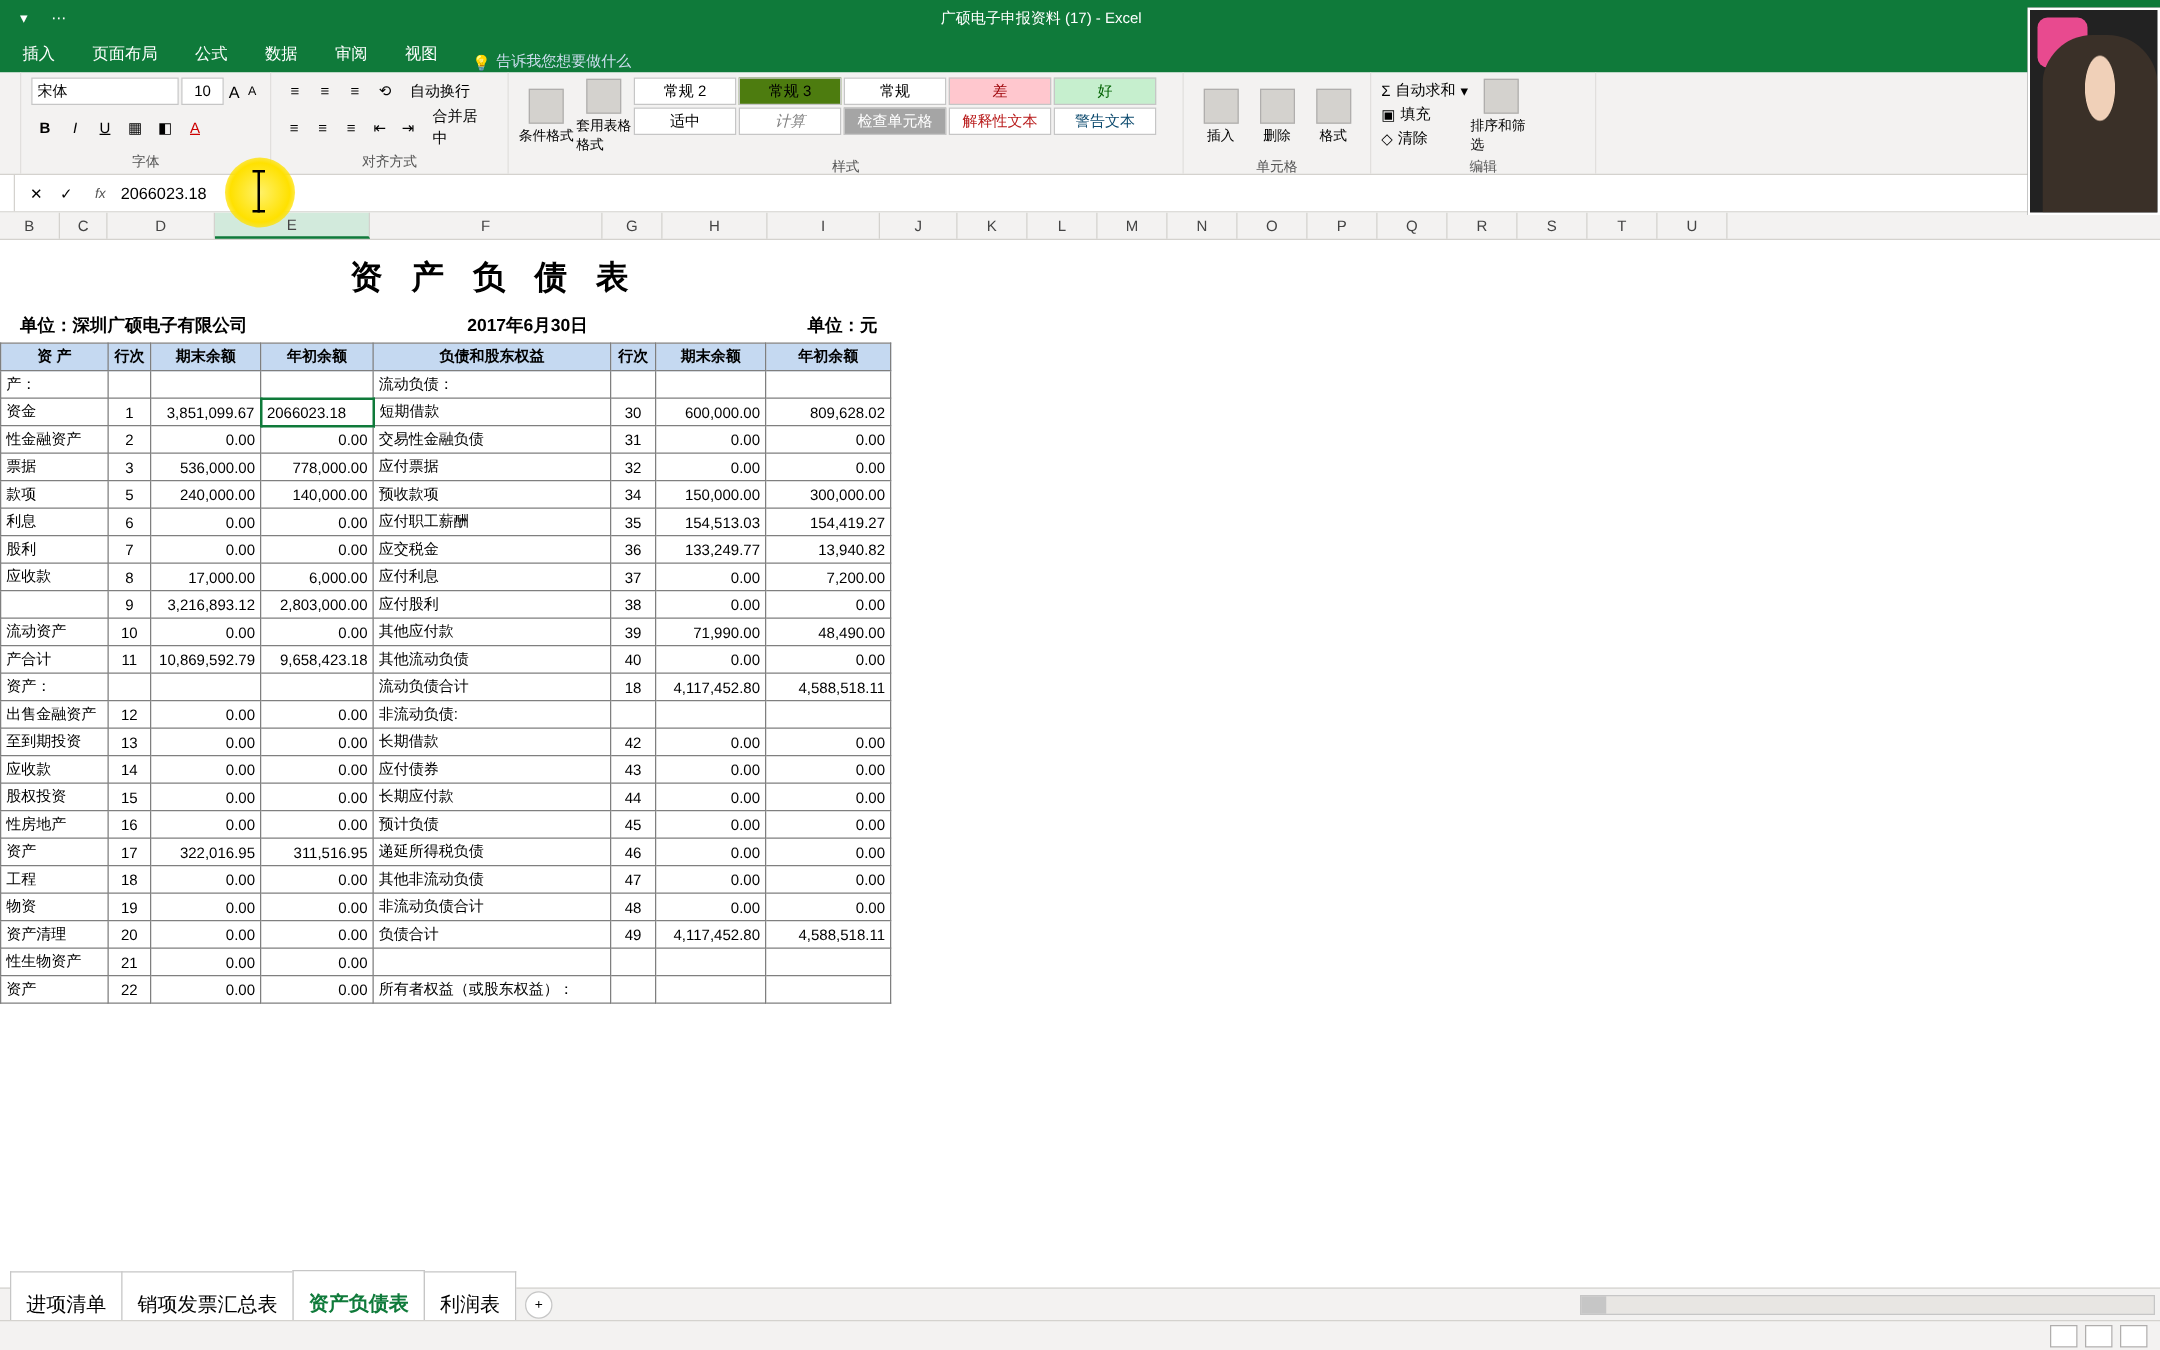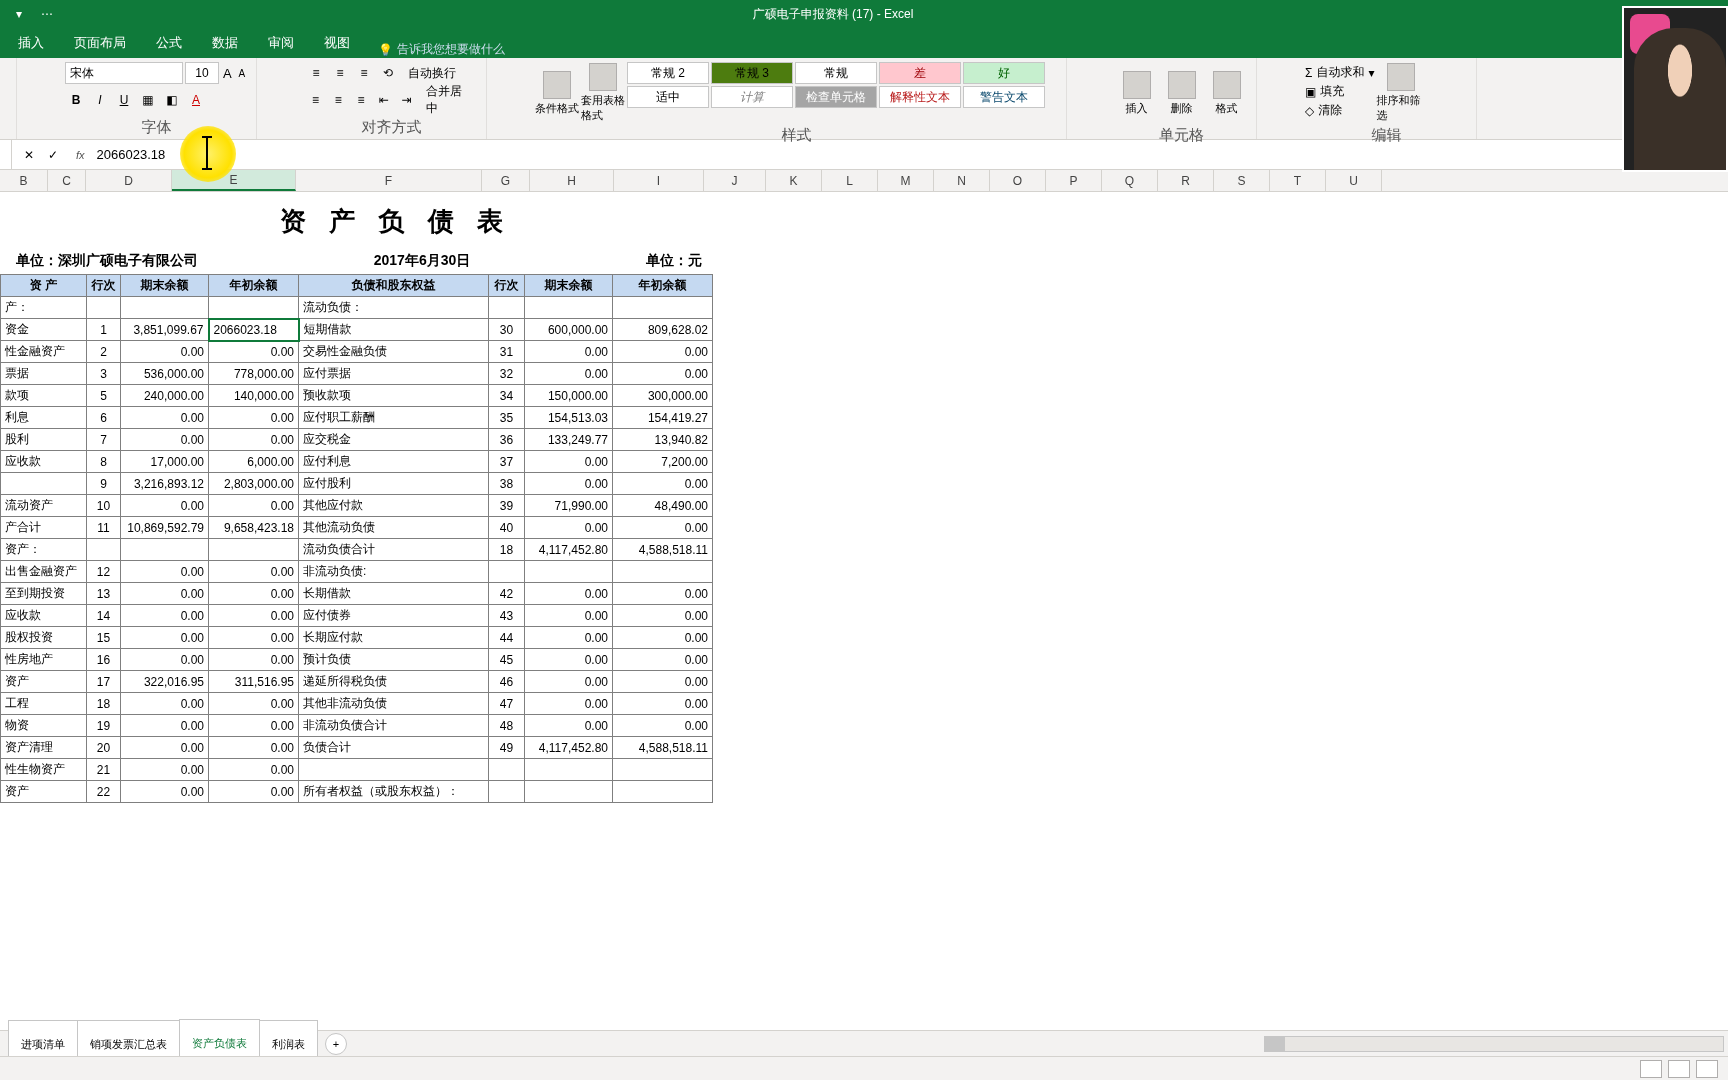--- a/index.html
+++ b/index.html
@@ -6,23 +6,23 @@
 body { font-family: "Microsoft YaHei", Arial, sans-serif; font-size: 11px; background: #fff; overflow: hidden; width: 1728px; height: 1080px; position: relative; }
 
 .titlebar { background: #0f7a3a; height: 28px; display: flex; align-items: center; color: #fff; font-size: 12px; }
 .titlebar .qat { display: flex; gap: 6px; padding-left: 8px; }
 .titlebar .title { flex: 1; text-align: center; }
 
 .ribbon-tabs { background: #0f7a3a; height: 30px; display: flex; align-items: flex-end; padding-left: 4px; gap: 2px; }
 .ribbon-tabs .tab { color: #fff; padding: 6px 14px 6px; font-size: 13px; cursor: pointer; }
 .ribbon-tabs .tell { color: #cde; font-size: 12px; padding-left: 12px; display: flex; align-items: center; gap: 4px; }
 
-.ribbon { background: #f3f2f1; height: 82px; border-bottom: 1px solid #d4d2ce; display: flex; gap: 40px; }
+.ribbon { background: #f3f2f1; height: 82px; border-bottom: 1px solid #d4d2ce; display: flex; }
 .ribbon-group { border-right: 1px solid #e1dfdd; padding: 4px 8px 2px; display: flex; flex-direction: column; justify-content: space-between; }
-.ribbon-group .label { text-align: center; font-size: 15px; color: #555; padding-top: 2px; }
+.ribbon-group .label { text-align: center; font-size: 11px; color: #555; padding-top: 2px; }
 .rg-row { display: flex; gap: 2px; align-items: center; }
 
 .font-name { width: 118px; height: 22px; border: 1px solid #c6c6c6; background: #fff; padding: 0 4px; font-size: 12px; }
 .font-size { width: 34px; height: 22px; border: 1px solid #c6c6c6; background: #fff; text-align: center; font-size: 12px; }
 .ibtn { width: 22px; height: 22px; border: 1px solid transparent; background: transparent; display: inline-flex; align-items: center; justify-content: center; font-size: 12px; cursor: pointer; }
 .ibtn.wide { width: auto; padding: 0 6px; }
 
 .style-gallery { display: flex; gap: 2px; flex-wrap: wrap; width: 430px; }
 .style-item { width: 82px; height: 22px; border: 1px solid #c6c6c6; font-size: 12px; display: flex; align-items: center; justify-content: center; background: #fff; }
 .style-item.normal2 { background: #fff; }
@@ -70,22 +70,22 @@
 table.balance td.num { text-align: right; }
 table.balance td.rownum { text-align: center; }
 table.balance td.label { text-align: left; }
 table.balance .editing { border: 2px solid #0f7a3a; background: #fff; text-align: left; }
 table.balance .editing-inner { font-size: 12px; }
 
 .col-A { width: 86px; } .col-B { width: 34px; } .col-C { width: 88px; } .col-D { width: 90px; }
 .col-E { width: 190px; } .col-F { width: 36px; } .col-G { width: 88px; } .col-H { width: 100px; }
 
 .sheet-tabs { position: absolute; bottom: 24px; left: 0; right: 0; height: 26px; background: #f3f2f1; border-top: 1px solid #d4d2ce; display: flex; align-items: center; padding-left: 8px; gap: 0; }
-.sheet-tabs .stab { padding: 16px 12px; border: 1px solid #c6c6c6; border-bottom: none; background: #fff; font-size: 11px; cursor: pointer; margin-right: -1px; }
-.sheet-tabs .stab.active { background: #fff; border-bottom: 2px solid #0f7a3a; color: #0f7a3a; font-weight: 400; }
+.sheet-tabs .stab { padding: 16px 12px; border: 1px solid #c6c6c6; border-bottom: none; background: #fff; font-size: 16px; cursor: pointer; margin-right: -1px; }
+.sheet-tabs .stab.active { background: #fff; border-bottom: 2px solid #0f7a3a; color: #0f7a3a; font-weight: 700; }
 .sheet-tabs .addtab { width: 22px; height: 22px; border: 1px solid #c6c6c6; border-radius: 50%; background: #fff; margin-left: 8px; display: flex; align-items: center; justify-content: center; cursor: pointer; }
 .sheet-tabs .hscroll { position: absolute; right: 4px; width: 460px; height: 16px; background: #e8e6e3; border: 1px solid #c6c6c6; }
 .sheet-tabs .hscroll .thumb { width: 20px; height: 100%; background: #c6c6c6; }
 
 .statusbar { position: absolute; bottom: 0; left: 0; right: 0; height: 24px; background: #f3f2f1; border-top: 1px solid #d4d2ce; display: flex; align-items: center; justify-content: flex-end; padding-right: 10px; gap: 6px; }
 .statusbar .viewbtn { width: 22px; height: 18px; border: 1px solid #b0aead; background: #fff; }
 
 .webcam { position: absolute; top: 6px; right: 0; width: 106px; height: 166px; background: #222; border: 2px solid #fff; overflow: hidden; }
 .webcam .icon-overlay { position: absolute; top: 6px; left: 6px; width: 40px; height: 40px; background: #e84a8f; border-radius: 8px; }
 .webcam .person { position: absolute; bottom: 0; left: 10px; right: 0; top: 20px; background: radial-gradient(ellipse at 50% 30%, #f0d0b8 0%, #f0d0b8 18%, transparent 19%), linear-gradient(#3a3028, #3a3028); border-radius: 40px 40px 0 0; }

